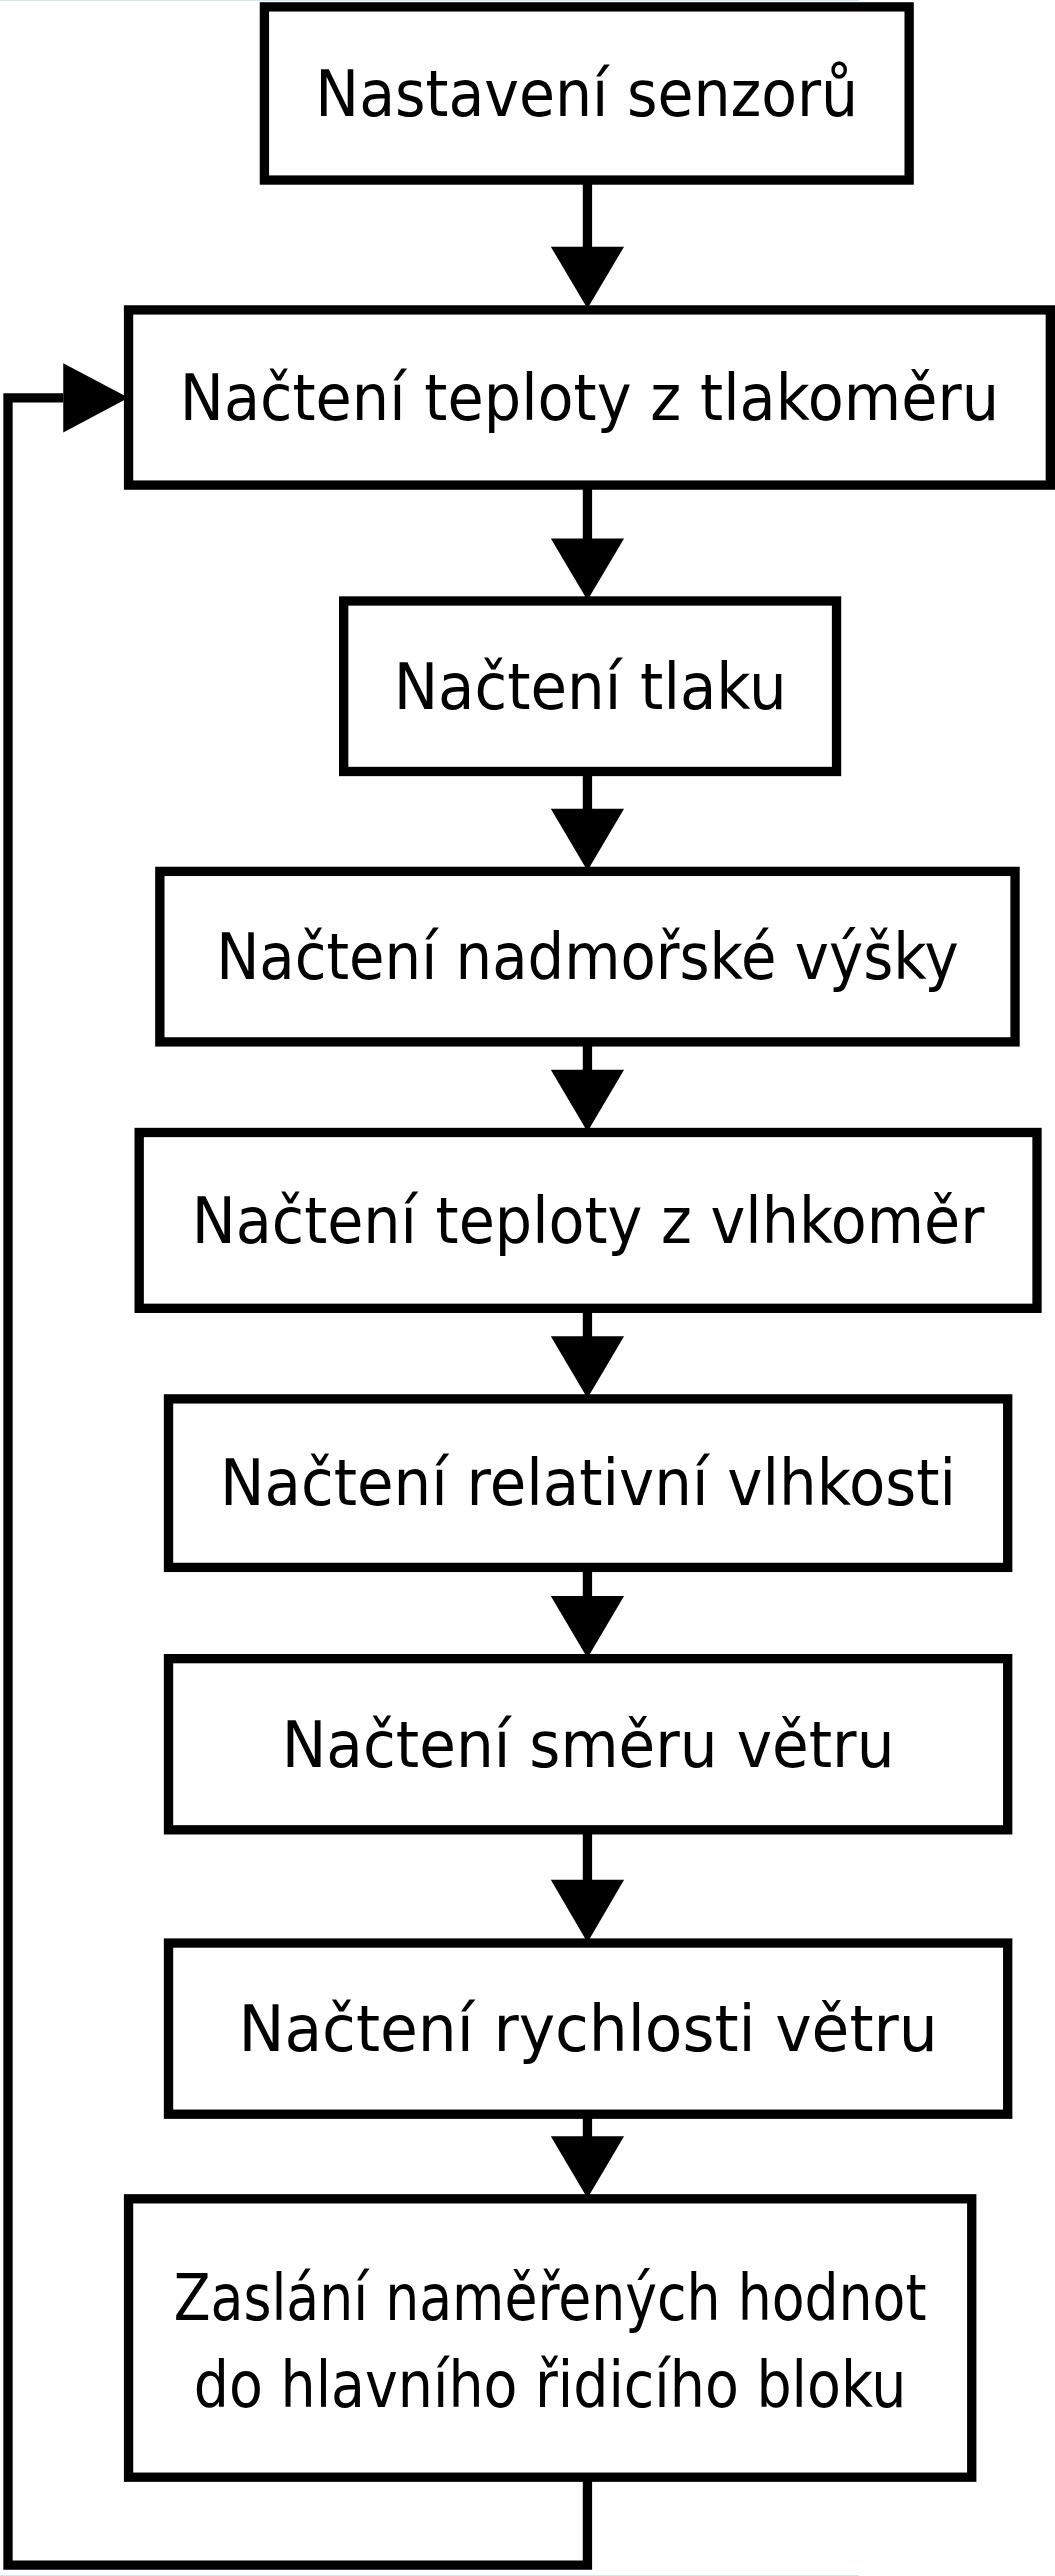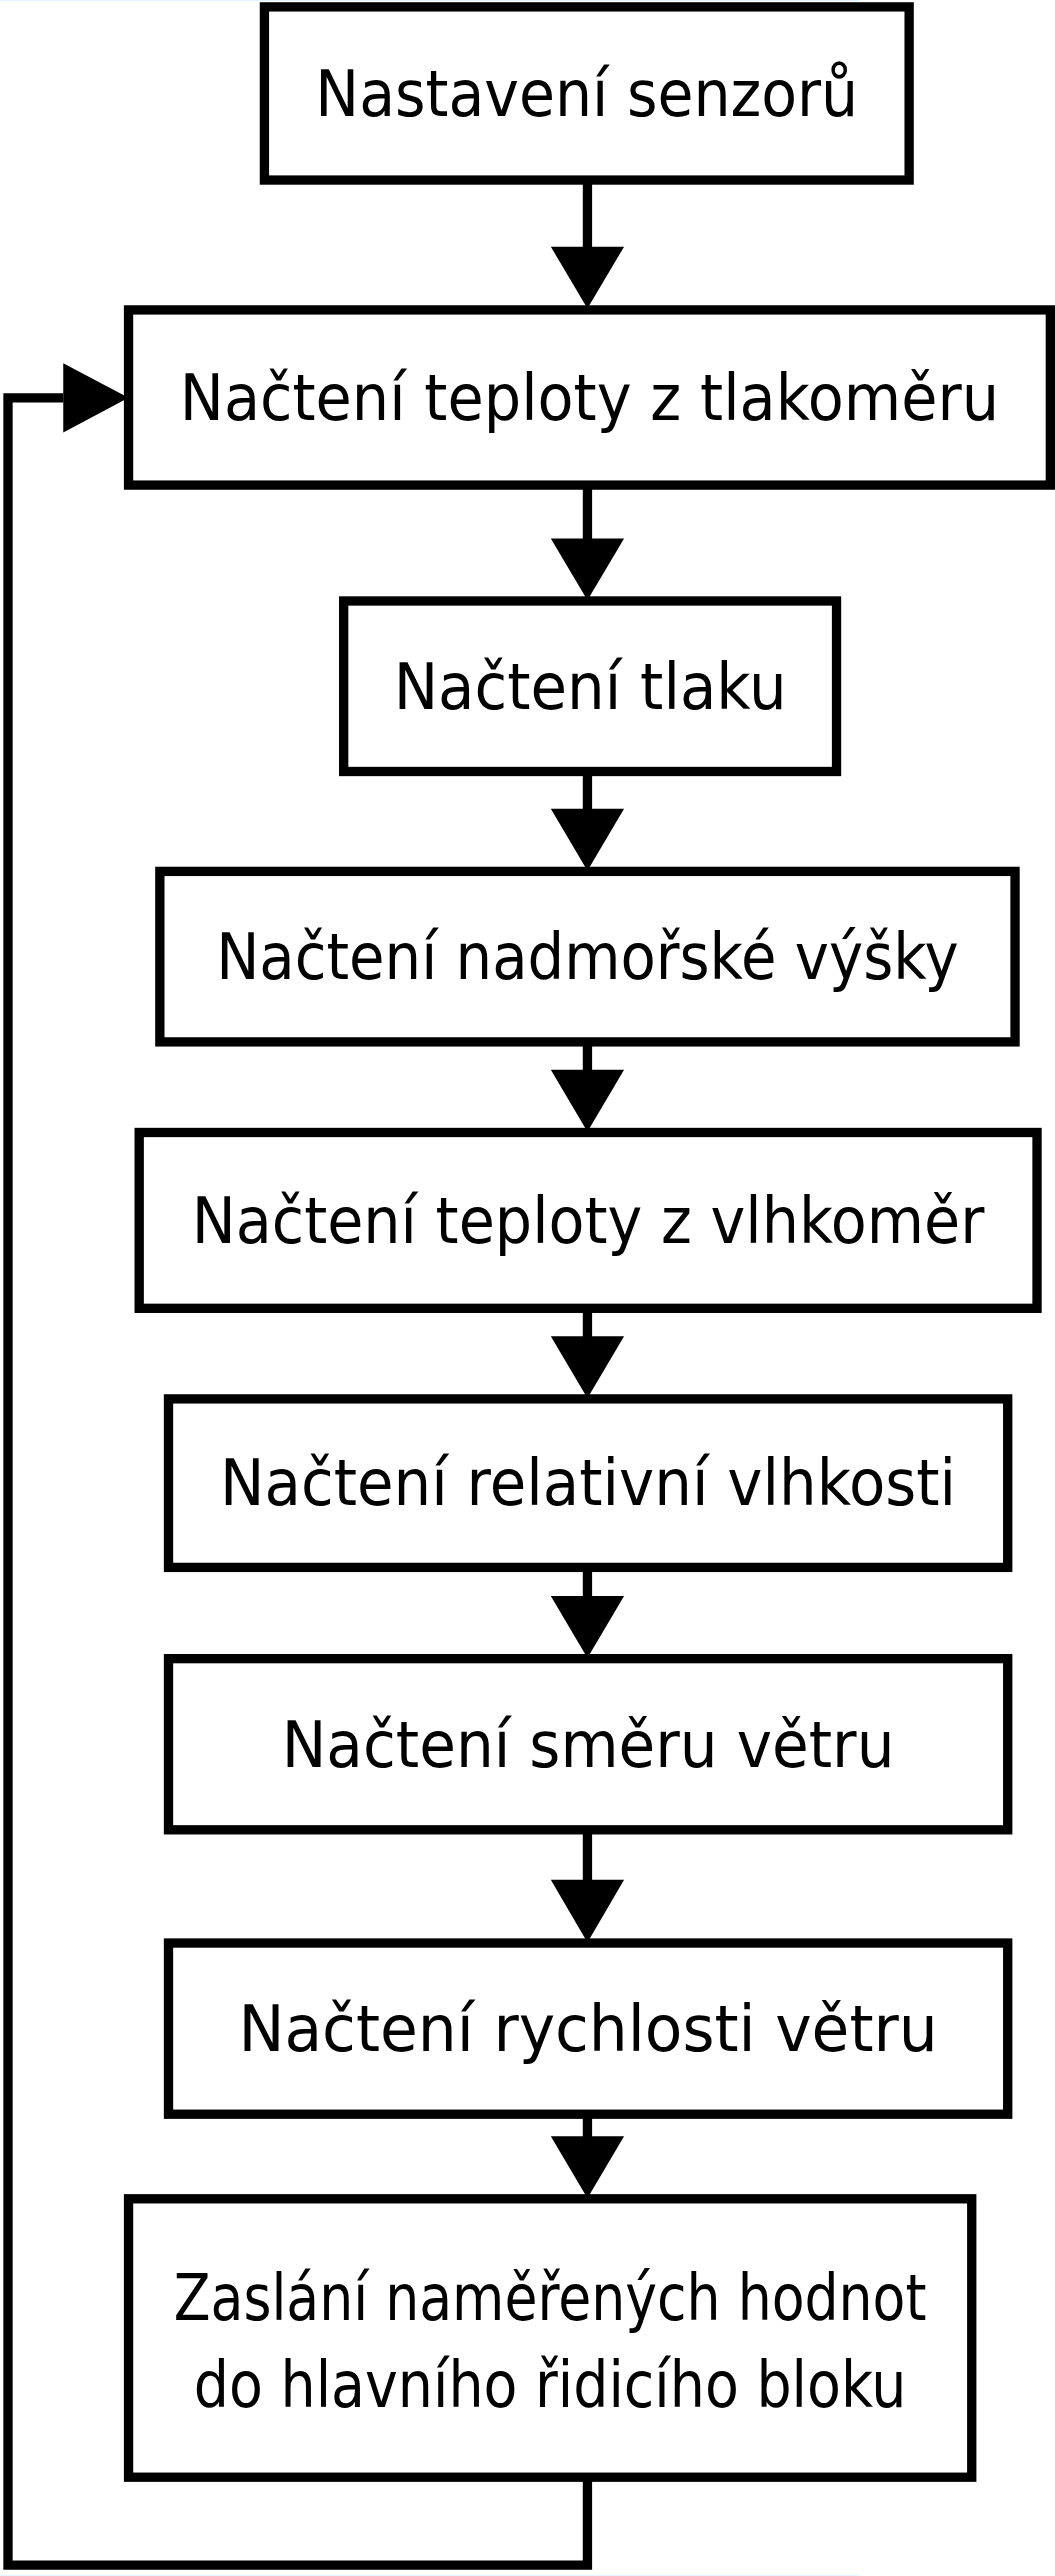--- a/index.html
+++ b/index.html
@@ -4,21 +4,21 @@
 <style>
   html, body {
     margin: 0;
     padding: 0;
     background: #ffffff;
   }
   .page {
     width: 859px;
     height: 2576px;
     position: relative;
-    background: #7dd3fc;
+    background: #3b82f6;
   }
   svg text {
     font-family: "DejaVu Sans", "Liberation Sans", sans-serif;
     font-size: 96px;
     fill: #000000;
   }
 </style>
 </head>
 <body>
 

